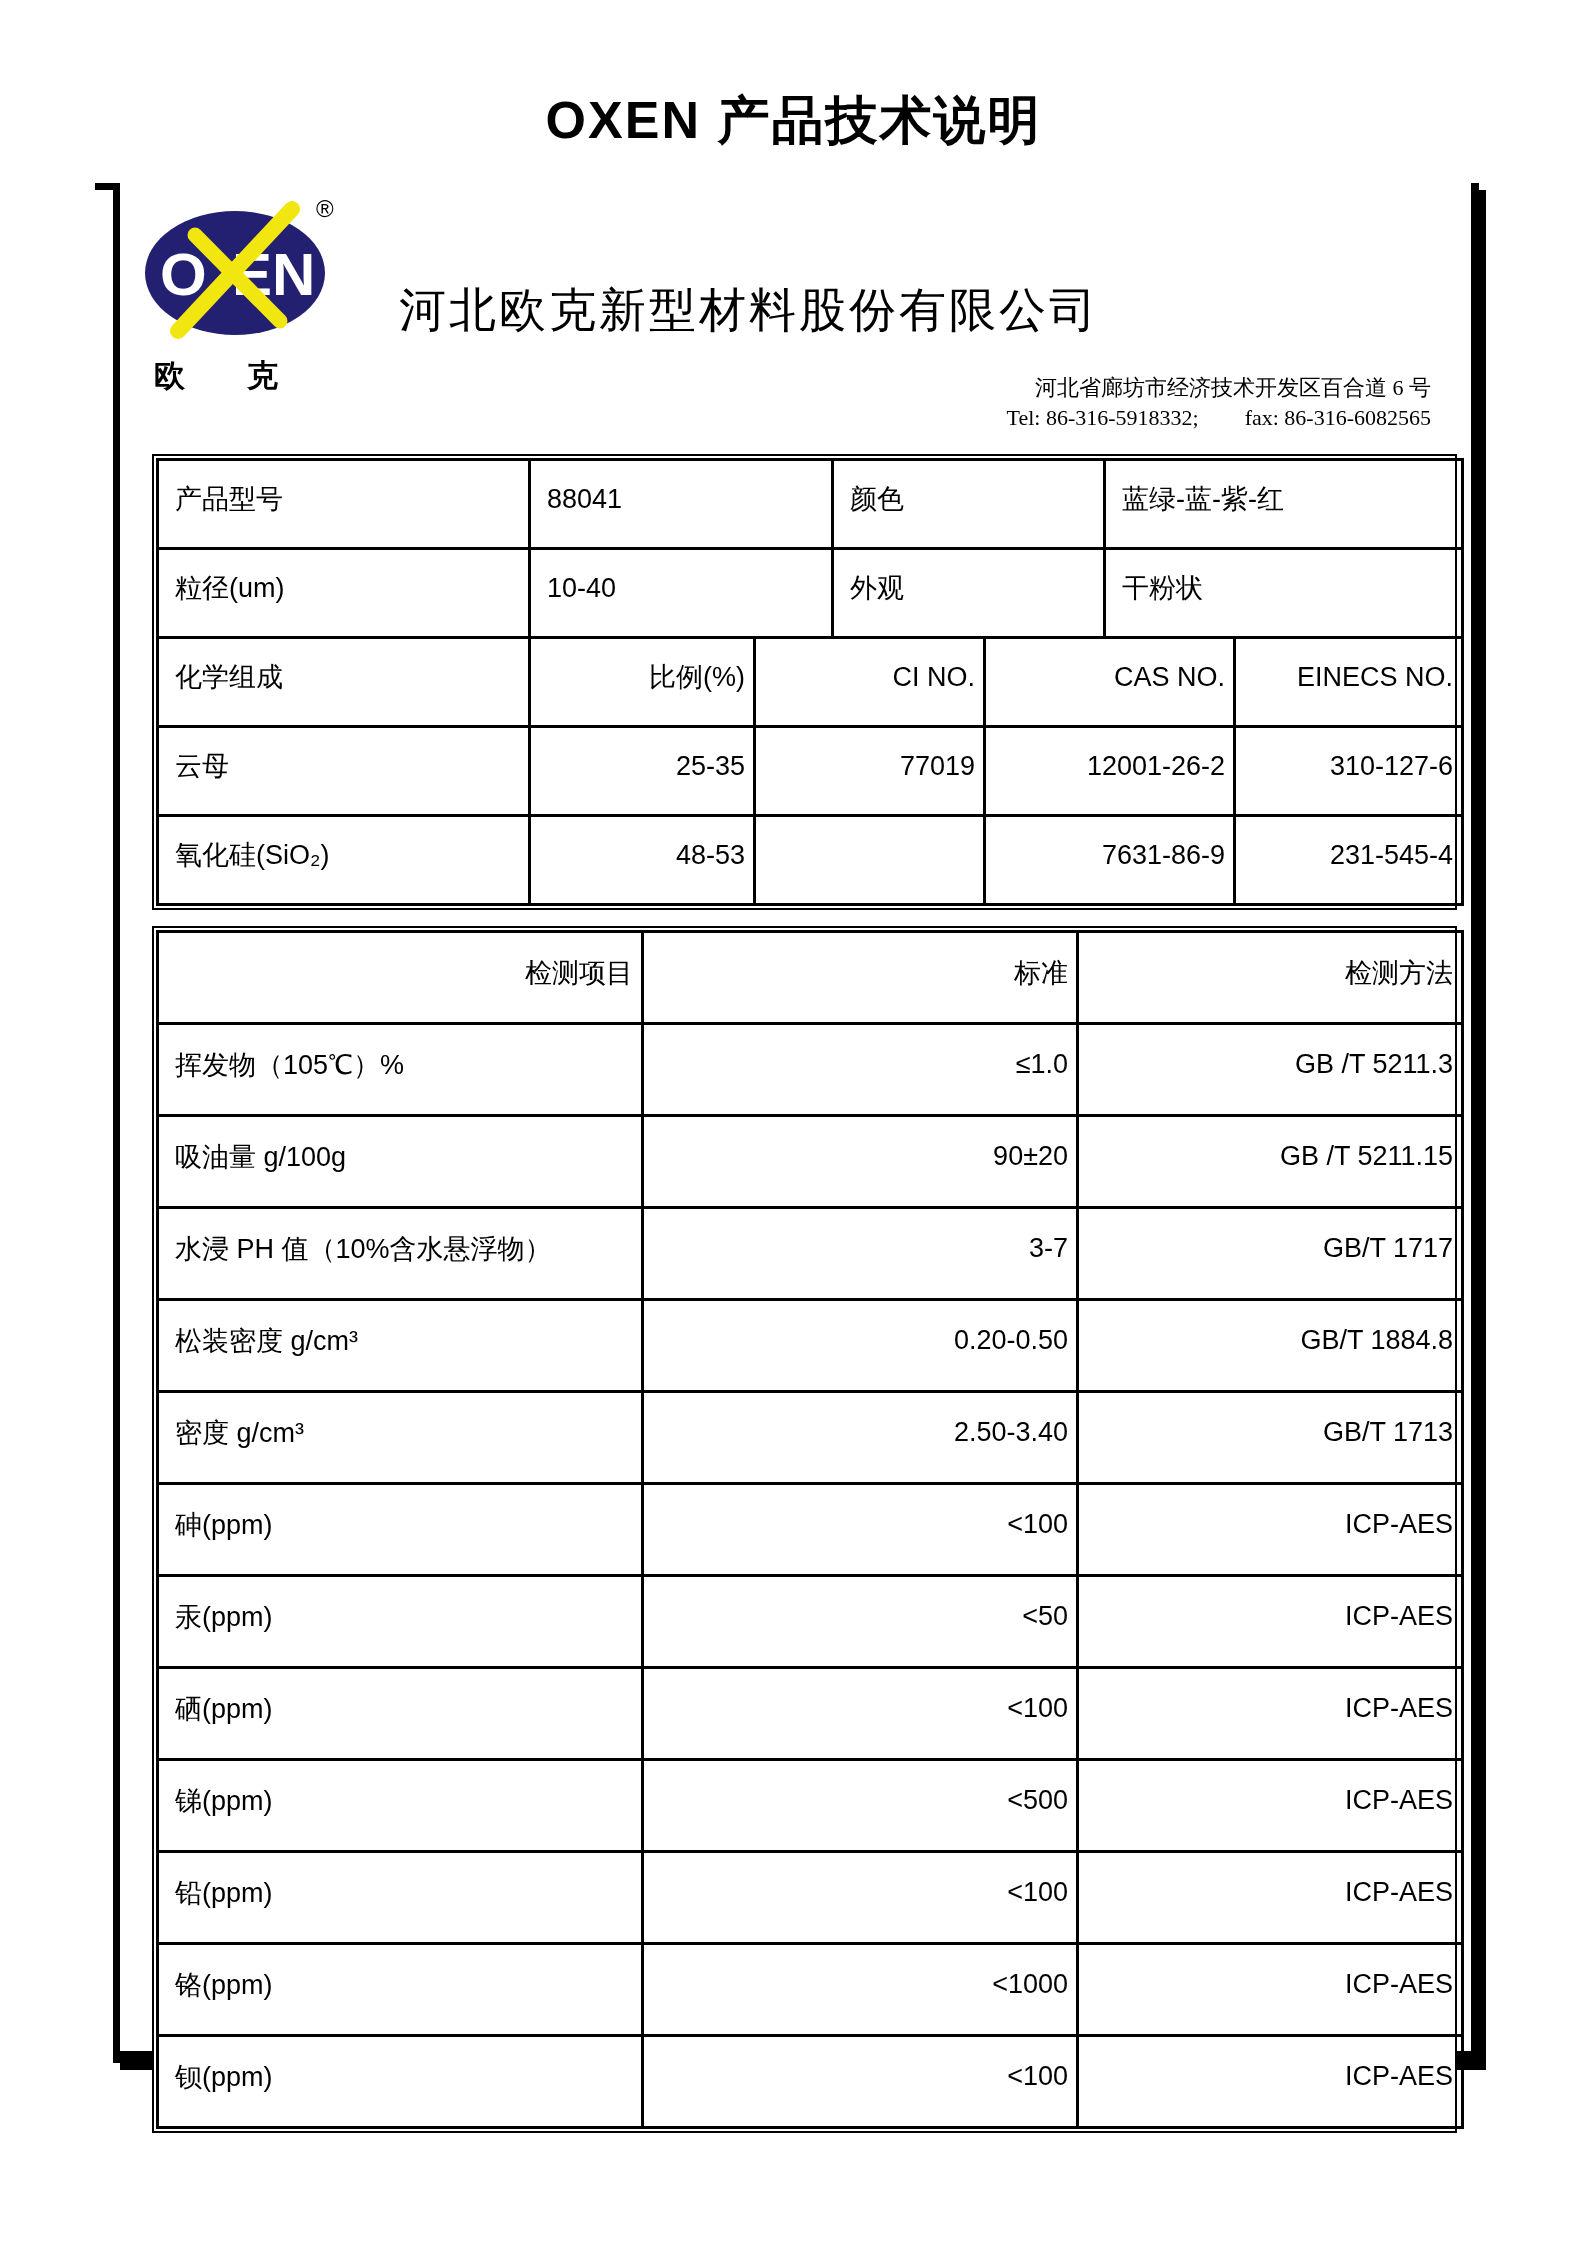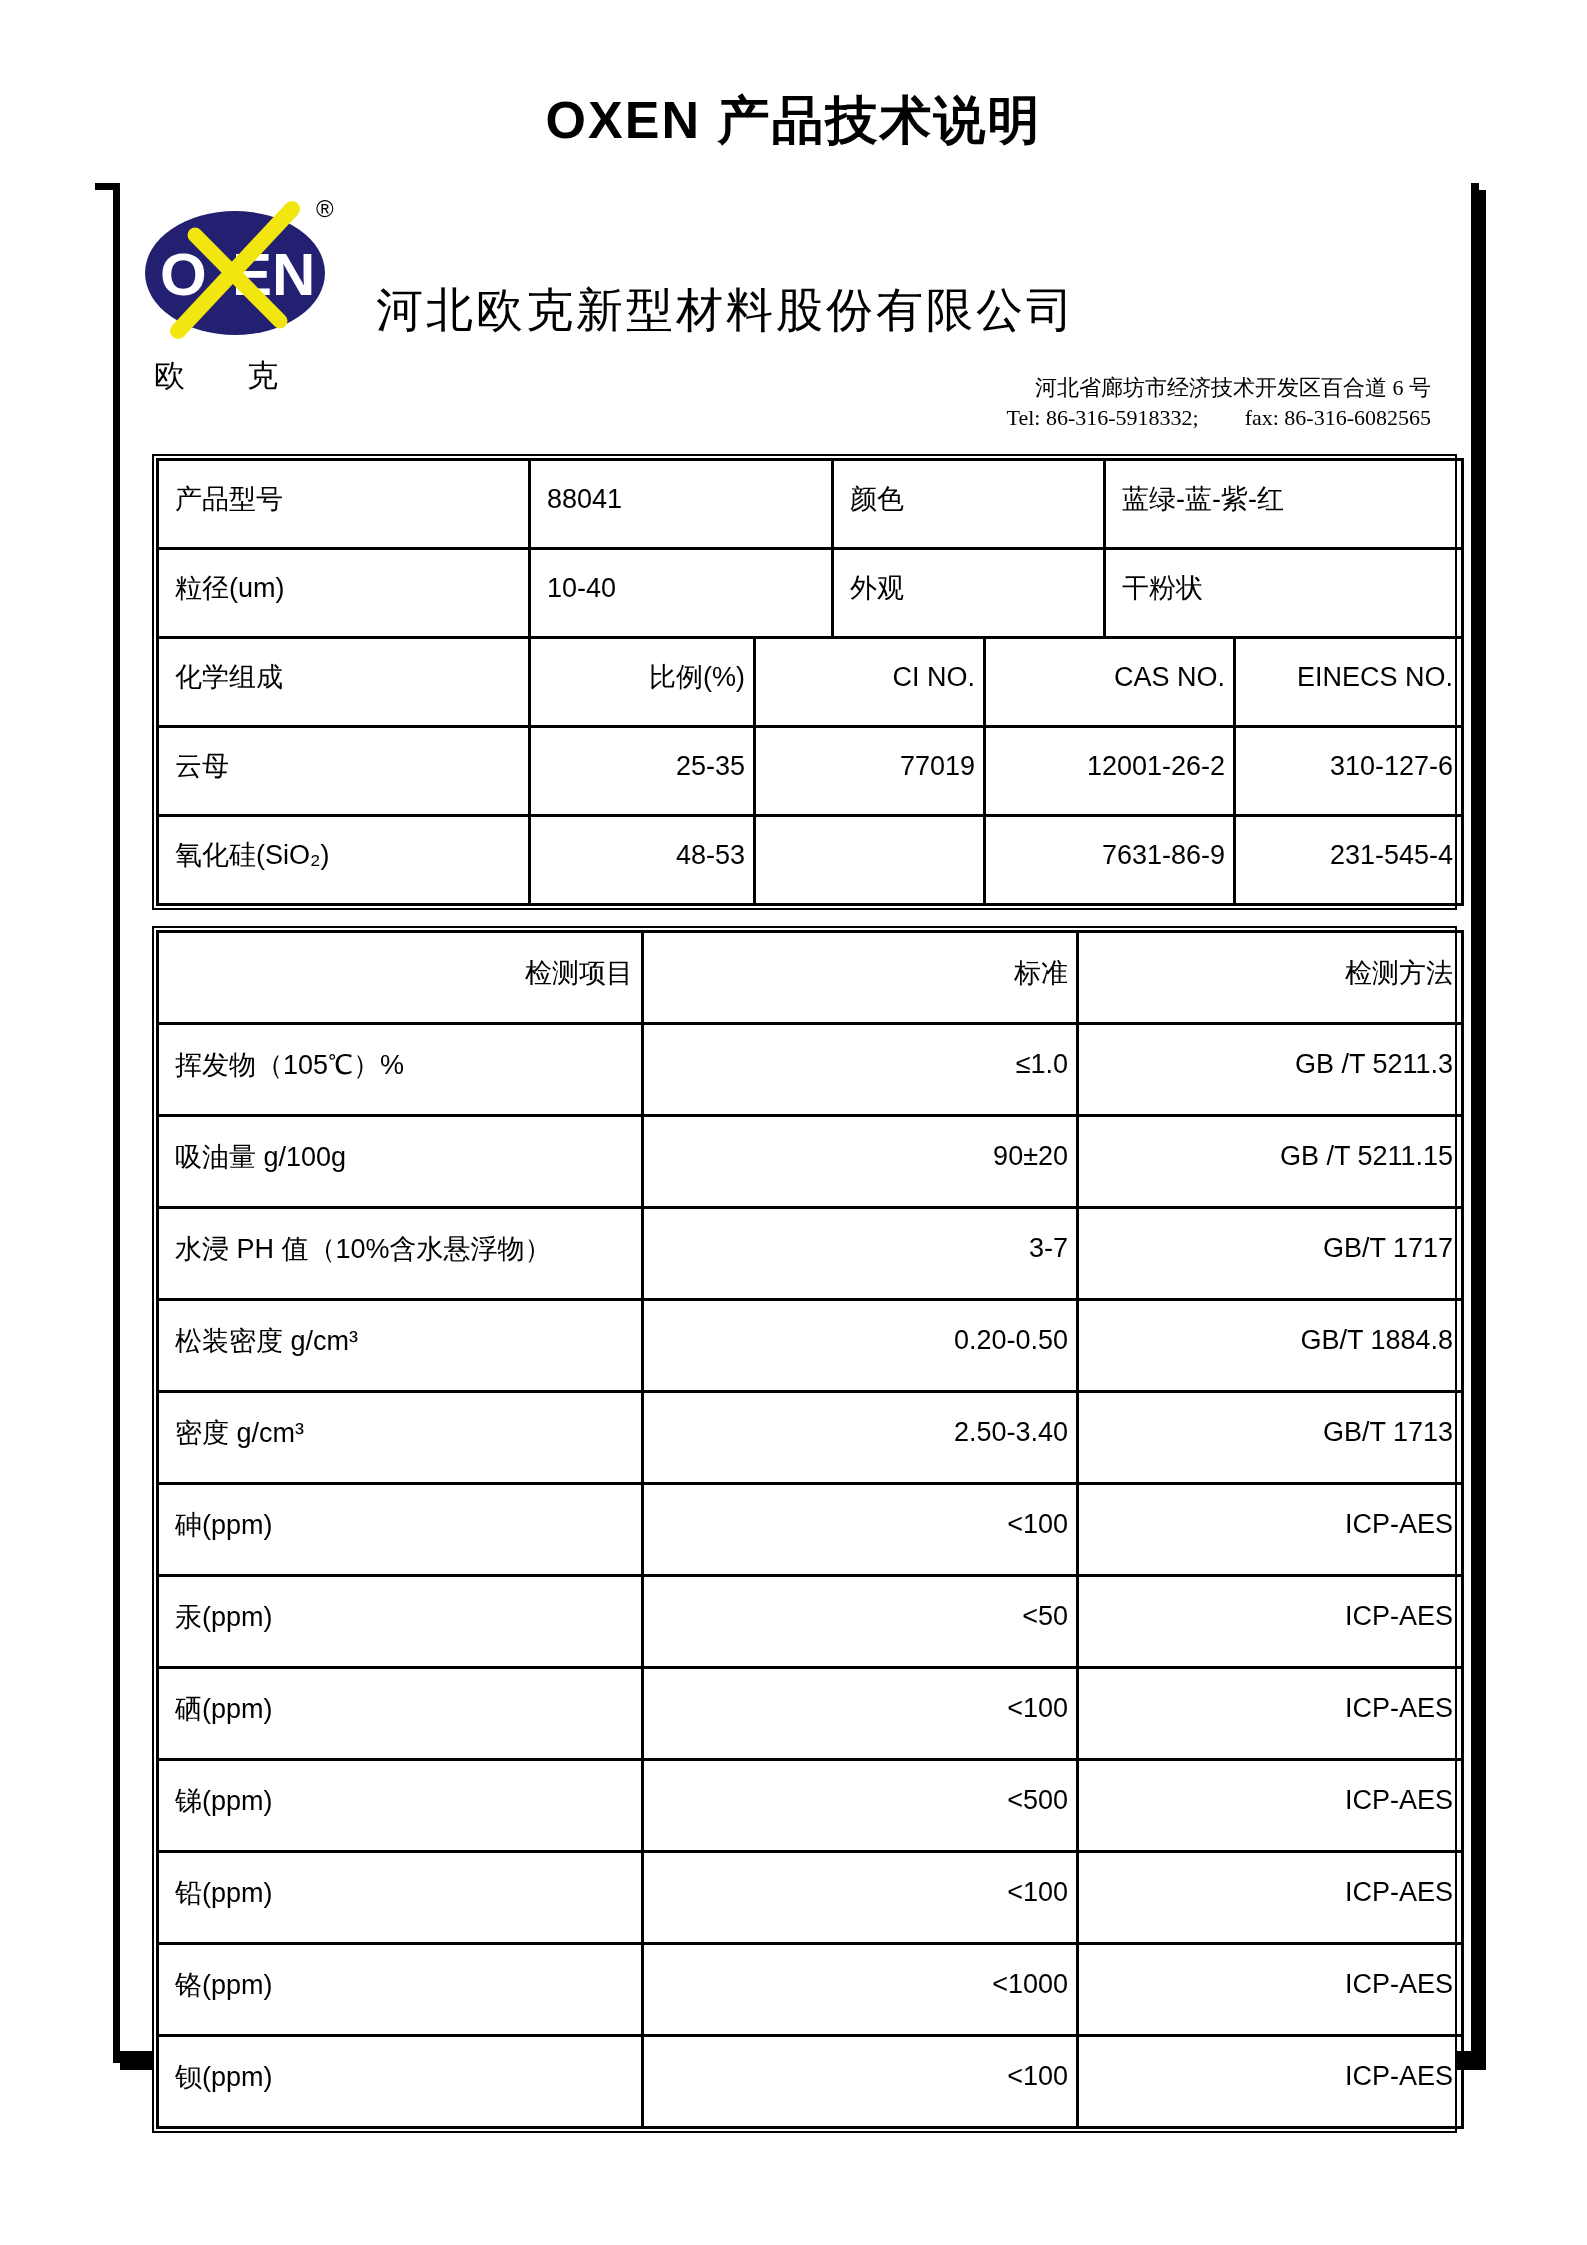--- a/index.html
+++ b/index.html
@@ -11,23 +11,23 @@
   .rule{position:absolute;top:183px;height:7px;background:#000;}
   .rule-left{left:95px;width:327px;}
   .rule-right{left:1080px;width:399px;}
   
   .frame{position:absolute;left:113px;top:183px;width:1366px;height:1880px;box-sizing:border-box;
          border-left:7px solid #000;border-right:8px solid #000;border-bottom:12px solid #000;border-top:0;
          box-shadow:7px 7px 0 #000;background:#fff;}
   
   .letterhead{position:relative;height:271px;}
   .logo-wrap{position:absolute;left:20px;top:10px;width:200px;}
-  .logo-caption{margin:8px 0 0 14px;font-size:31px;font-weight:normal;white-space:pre;
+  .logo-caption{margin:8px 0 0 14px;font-size:31px;font-weight:bold;white-space:pre;
                 font-family:"Liberation Sans",sans-serif;}
-  .company{position:absolute;left:256px;top:96px;font-family:"Liberation Serif",serif;
+  .company{position:absolute;left:279px;top:96px;font-family:"Liberation Serif",serif;
            font-size:47px;letter-spacing:3px;white-space:nowrap;}
   .addr{position:absolute;right:40px;top:190px;text-align:right;
         font-family:"Liberation Serif",serif;font-size:22px;line-height:30px;}
   .tel-gap{display:inline-block;width:46px;}
   
   .twrap{margin-left:32px;width:1305px;box-sizing:border-box;border:2px solid #000;padding:2px;background:#fff;}
   .twrap + .twrap{margin-top:16px;}
   table{border-collapse:collapse;width:100%;table-layout:fixed;}
   td{border:3px solid #000;font-size:27px;vertical-align:middle;
      padding:4px 8px 14px 8px;overflow:hidden;white-space:nowrap;}

